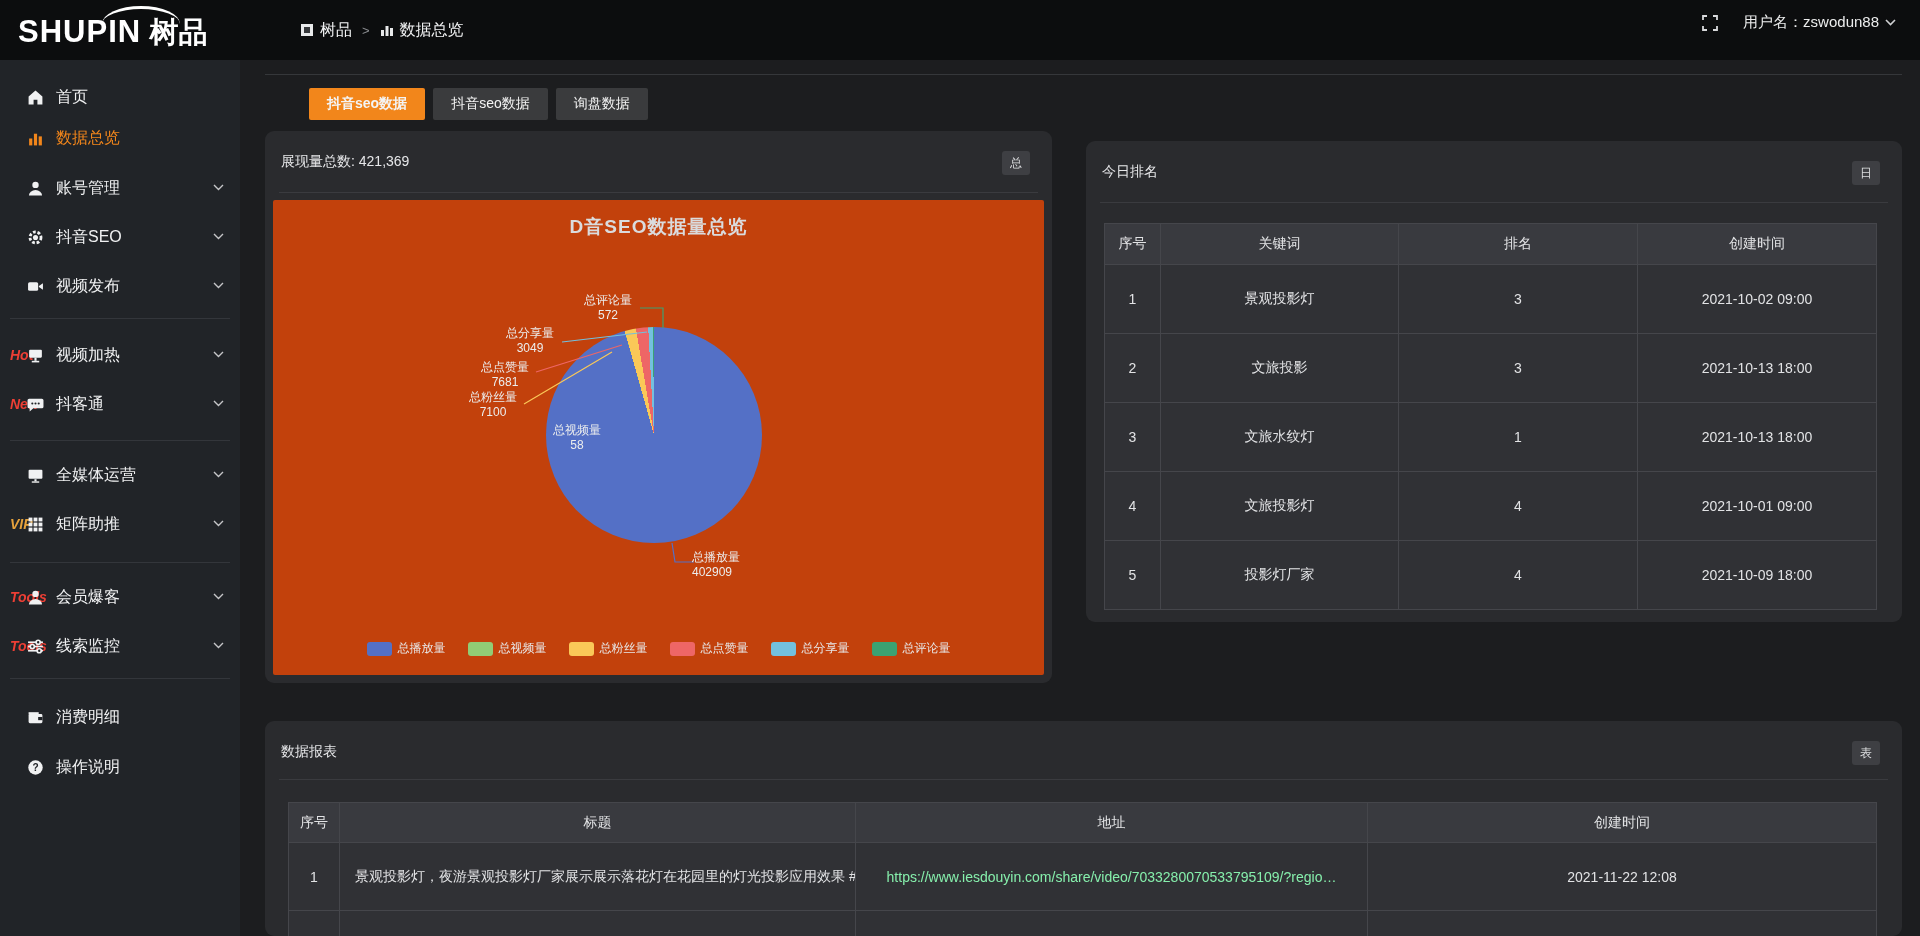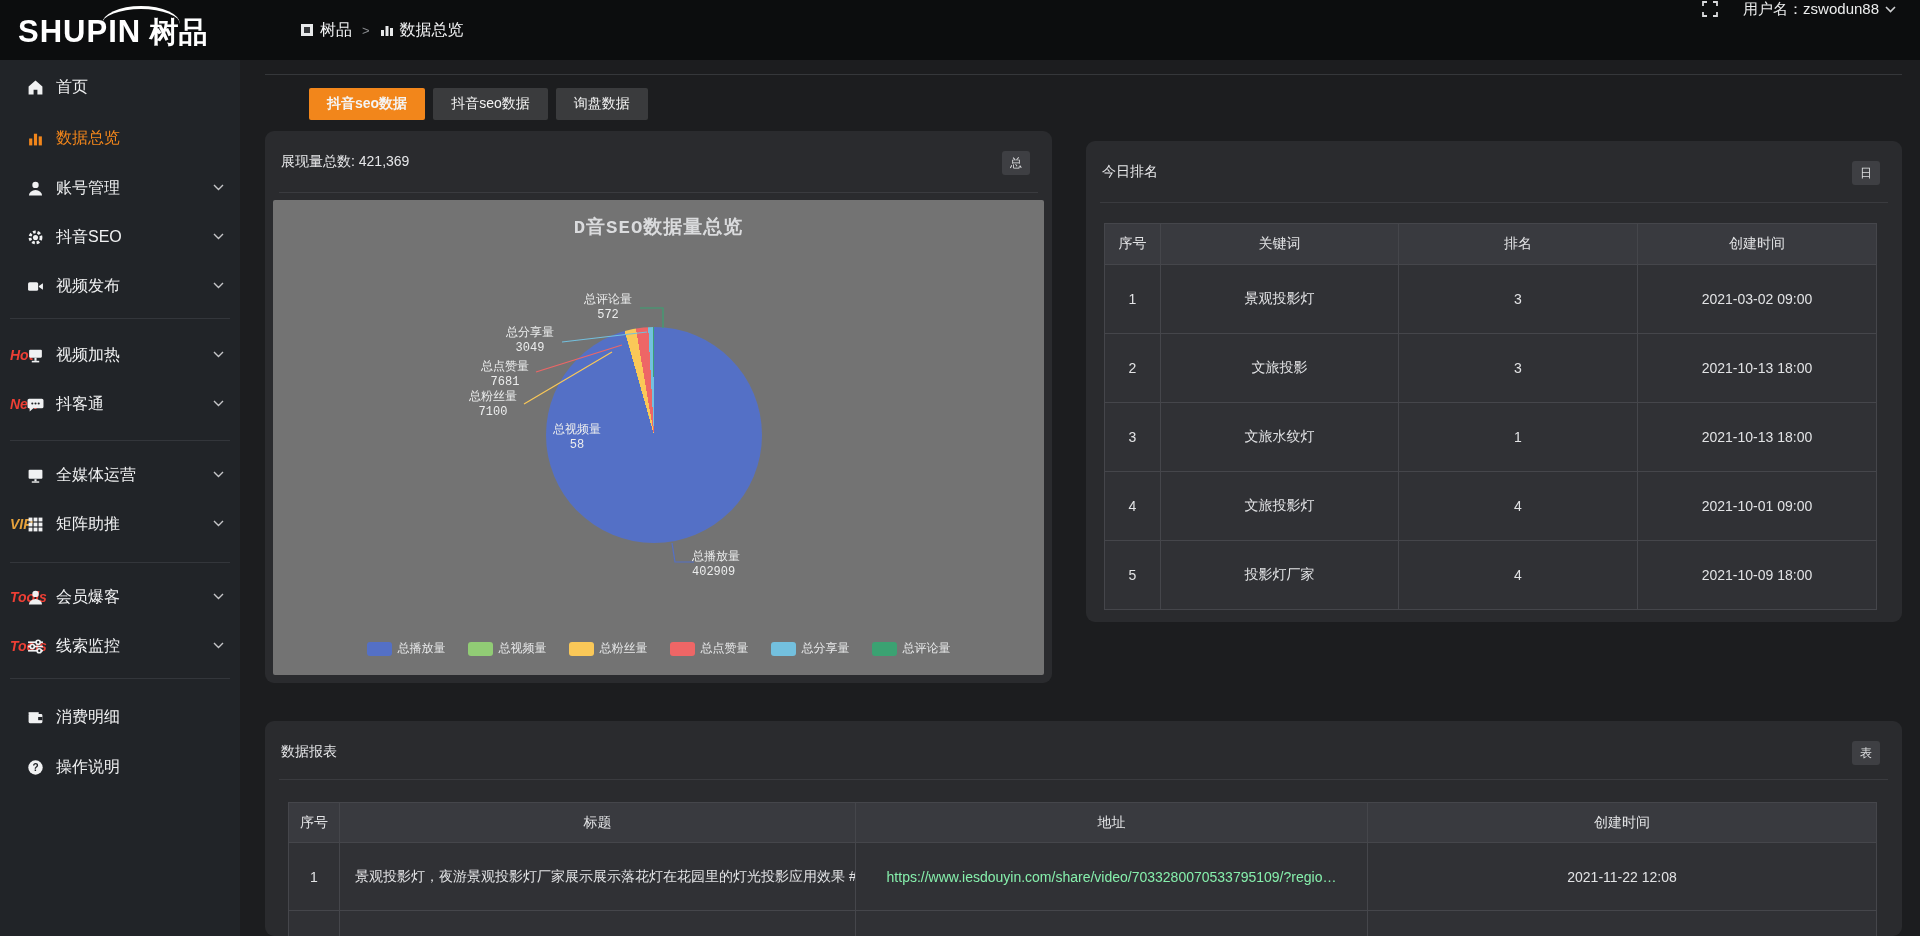--- a/index.html
+++ b/index.html
@@ -10,21 +10,21 @@
   
   .topbar { position:absolute; left:0; top:0; width:1920px; height:60px; background:#0c0d0e; z-index:5; }
   .logo { position:absolute; left:18px; top:10px; width:222px; height:44px; color:#fff; }
   .logo-en { font-weight:800; font-size:31px; letter-spacing:1px; line-height:44px; display:inline-block; }
   .logo-cn { font-weight:700; font-size:29px; line-height:44px; display:inline-block; margin-left:4px; }
   .logo-arc { position:absolute; left:84px; top:-4px; width:78px; height:18px;
     border-top:3px solid #fff; border-radius:50% 50% 0 0 / 100% 100% 0 0; }
   .breadcrumb { position:absolute; left:300px; top:0; height:60px; display:flex; align-items:center; gap:8px; font-size:16px; color:#f2f3f4; }
   .crumb { display:flex; align-items:center; gap:6px; }
   .crumb-sep { color:#8b8d90; font-size:13px; margin:0 2px; }
-  .topbar-right { position:absolute; right:24px; top:0; height:45px; display:flex; align-items:flex-start; gap:24px; }
+  .topbar-right { position:absolute; right:24px; top:0; height:45px; display:flex; align-items:center; gap:24px; }
   .username { font-size:15px; color:#eceded; display:flex; align-items:center; gap:6px; }
 
   
   .sidebar { position:absolute; left:0; top:60px; width:240px; height:876px; background:#212428; }
   .side-item { position:absolute; left:0; width:240px; height:40px; display:flex; align-items:center; cursor:pointer; }
   .side-item .s-icon { position:absolute; left:26px; width:18px; height:18px; display:flex; align-items:center; justify-content:center; }
   .side-item .s-label { position:absolute; left:56px; font-size:16px; color:#f0f1f2; white-space:nowrap; }
   .side-item.active .s-label { color:#f2861b; }
   .s-badge { font-size:14px; font-weight:700; font-style:italic; margin-left:10px; }
   .s-chev { position:absolute; right:16px; top:50%; margin-top:-4px; }
@@ -39,21 +39,21 @@
 
   .card { position:absolute; background:#2a2b2e; border-radius:9px; overflow:hidden; }
   .card-head { position:absolute; left:0; top:0; width:100%; height:60px; }
   .card-title { position:absolute; left:16px; top:22px; font-size:14px; color:#e6e7e9; }
   .corner-btn { position:absolute; right:22px; top:20px; width:28px; height:24px; background:#3e3f43; border-radius:3px;
     color:#dddee0; font-size:12px; display:flex; align-items:center; justify-content:center; cursor:pointer; }
   .card-div { position:absolute; left:14px; right:14px; top:61px; height:1px; background:#3a3b3f; }
 
   
   .card-overview { left:265px; top:131px; width:787px; height:552px; }
-  .chart-panel { position:absolute; left:8px; top:69px; width:771px; height:475px; background:#737373; border-radius:2px;font-family:Liberation Mono, monospace; }
+  .chart-panel { position:absolute; left:8px; top:69px; width:771px; height:475px; background:#c2410c; border-radius:2px; }
   .chart-title { position:absolute; left:0; top:14px; width:100%; text-align:center; font-size:19px; font-weight:700; color:#dadbdd; letter-spacing:1px; }
   .pie { position:absolute; left:273px; top:127px; width:216px; height:216px; border-radius:50%;
     background:conic-gradient(from 0deg,#5470c6 0deg 344.23deg,#91cc75 344.23deg 344.28deg,#fac858 344.28deg 350.34deg,#ee6666 350.34deg 356.91deg,#73c0de 356.91deg 359.51deg,#3ba272 359.51deg 360deg); }
   .pie-lines { position:absolute; left:0; top:0; width:771px; height:475px; pointer-events:none; }
   .pie-label { position:absolute; font-size:12px; line-height:15px; color:#eceded; text-align:center; white-space:nowrap; }
   .legend { position:absolute; left:0; top:440px; width:100%; display:flex; justify-content:center; gap:22px; }
   .lg-item { display:flex; align-items:center; gap:6px; font-size:12px; color:#e8e9ea; }
   .sw { width:25px; height:14px; border-radius:3px; }
   .sw0{background:#5470c6}.sw1{background:#91cc75}.sw2{background:#fac858}.sw3{background:#ee6666}.sw4{background:#73c0de}.sw5{background:#3ba272}
 
@@ -133,21 +133,21 @@
         <span>用户名：zswodun88</span>
         <svg class="ic" width="11" height="7" viewBox="0 0 11 7" fill="none" stroke="#cfd0d2" stroke-width="1.6">
             <path d="M1 1 L5.5 5.5 L10 1"></path>
           </svg>
       </span>
     </div>
   </div>
 
   <div class="sidebar">
 
-    <div class="side-item" style="top:7px">
+    <div class="side-item" style="top:17px">
       <span class="s-icon">
           <svg class="ic" width="17" height="17" viewBox="0 0 16 16">
             <path d="M8 1.5 L14.5 7 V14.5 H9.8 V10.2 H6.2 V14.5 H1.5 V7 Z" fill="#f0f1f2"></path>
           </svg>
         </span>
       <span class="s-label">首页</span>
     </div>
 
     <div class="side-item active" style="top:58px">
       <span class="s-icon">
@@ -445,21 +445,21 @@
           <tr>
         <th>序号</th>
         <th>关键词</th>
         <th>排名</th>
         <th>创建时间</th>
       </tr>
       <tr>
         <td>1</td>
         <td>景观投影灯</td>
         <td>3</td>
-        <td>2021-03-02 09:00</td>
+        <td>2021-10-02 09:00</td>
       </tr>
       <tr>
         <td>2</td>
         <td>文旅投影</td>
         <td>3</td>
         <td>2021-10-13 18:00</td>
       </tr>
       <tr>
         <td>3</td>
         <td>文旅水纹灯</td>

